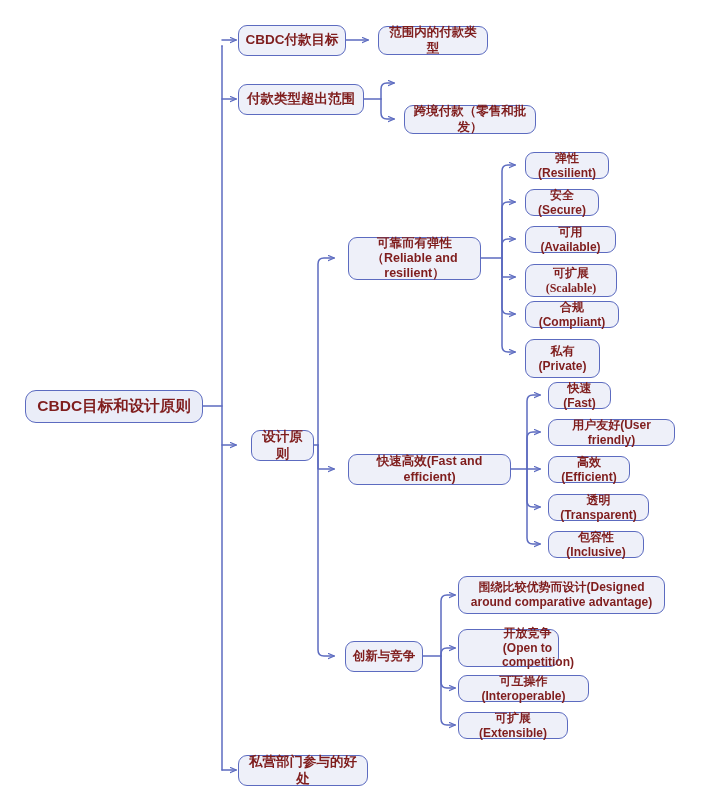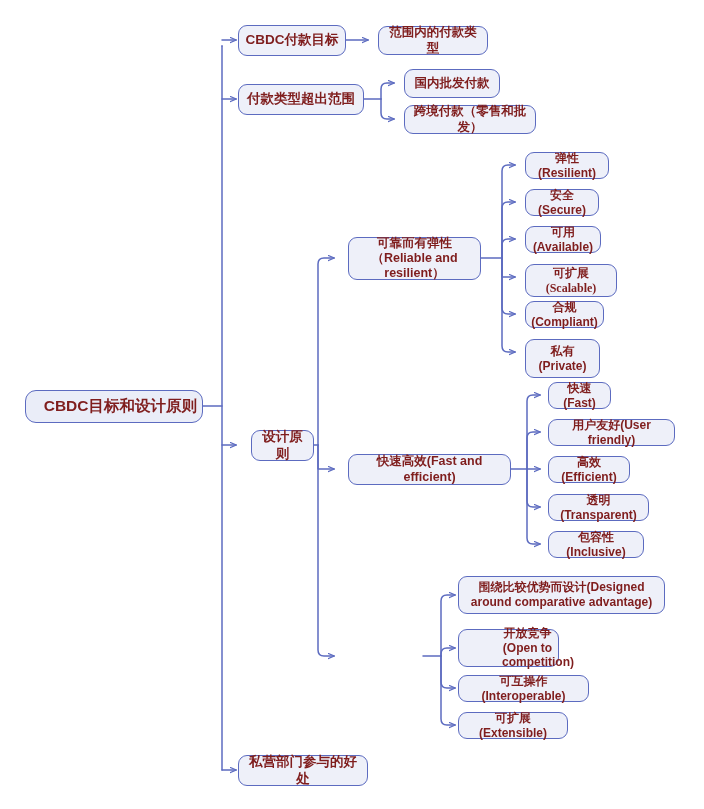--- a/index.html
+++ b/index.html
@@ -102,61 +102,58 @@
       <path d="M527,469 L527,538 Q527,544 533,544 L540,544" marker-end="url(#arrow)"></path>
 
       <path d="M423,656 L441,656"></path>
       <path d="M441,656 L441,601 Q441,595 447,595 L455,595" marker-end="url(#arrow)"></path>
       <path d="M441,656 L441,654 Q441,648 447,648 L455,648" marker-end="url(#arrow)"></path>
       <path d="M441,656 L441,682 Q441,688 447,688 L455,688" marker-end="url(#arrow)"></path>
       <path d="M441,656 L441,719 Q441,725 447,725 L455,725" marker-end="url(#arrow)"></path>
     </g>
   </svg>
 
-  <div class="node root" style="left:25px; top:390px; width:178px; height:33px;text-align:right;">
+  <div class="node root" style="left:25px; top:390px; width:178px; height:33px;">
     <span class="node-label">CBDC目标和设计原则</span>
   </div>
 
   <div class="node level1" style="left:238px; top:25px; width:108px; height:31px;">
     <span class="node-label">CBDC付款目标</span>
   </div>
   <div class="node level2" style="left:378px; top:26px; width:110px; height:29px;">
     <span class="node-label">范围内的付款类型</span>
   </div>
 
   <div class="node level1" style="left:238px; top:84px; width:126px; height:31px;">
     <span class="node-label">付款类型超出范围</span>
-  </div>
-  <div class="node level2" style="left:404px; top:69px; width:96px; height:29px;">
-    <span class="node-label">国内批发付款</span>
   </div>
   <div class="node level2" style="left:404px; top:105px; width:132px; height:29px;">
     <span class="node-label">跨境付款（零售和批发）</span>
   </div>
 
   <div class="node level1" style="left:240px; top:430px; width:63px; height:31px;margin-left:11px;">
     <span class="node-label">设计原则</span>
   </div>
 
   <div class="node level2" style="left:348px; top:237px; width:133px; height:43px;">
     <span class="node-label">可靠而有弹性（Reliable and resilient）</span>
   </div>
   <div class="node level3" style="left:525px; top:152px; width:84px; height:27px;">
     <span class="node-label">弹性(Resilient)</span>
   </div>
   <div class="node level3" style="left:525px; top:189px; width:74px; height:27px;">
     <span class="node-label">安全(Secure)</span>
   </div>
-  <div class="node level3" style="left:525px; top:226px; width:76px; height:27px;">
+  <div class="node level3" style="left:525px; top:226px; width:91px; height:27px;">
     <span class="node-label">可用(Available)</span>
   </div>
   <div class="node level3" style="left:525px; top:264px; width:92px; height:33px;font-family:Liberation Serif, serif;">
     <span class="node-label">可扩展(Scalable)</span>
   </div>
-  <div class="node level3" style="left:525px; top:301px; width:79px; height:27px;">
+  <div class="node level3" style="left:525px; top:301px; width:94px; height:27px;">
     <span class="node-label">合规(Compliant)</span>
   </div>
   <div class="node level3" style="left:525px; top:339px; width:75px; height:39px;">
     <span class="node-label">私有(Private)</span>
   </div>
 
   <div class="node level2" style="left:348px; top:454px; width:163px; height:31px;">
     <span class="node-label">快速高效(Fast and efficient)</span>
   </div>
   <div class="node level3" style="left:548px; top:382px; width:63px; height:27px;">
@@ -168,20 +165,23 @@
   <div class="node level3" style="left:548px; top:456px; width:82px; height:27px;">
     <span class="node-label">高效(Efficient)</span>
   </div>
   <div class="node level3" style="left:548px; top:494px; width:101px; height:27px;">
     <span class="node-label">透明(Transparent)</span>
   </div>
   <div class="node level3" style="left:548px; top:531px; width:96px; height:27px;">
     <span class="node-label">包容性(Inclusive)</span>
   </div>
 
+  <div class="node level2" style="left:345px; top:641px; width:78px; height:31px;">
+    <span class="node-label">创新与竞争</span>
+  </div>
   <div class="node level3" style="left:458px; top:576px; width:207px; height:38px;">
     <span class="node-label">围绕比较优势而设计(Designed around comparative advantage)</span>
   </div>
   <div class="node level3" style="left:458px; top:629px; width:101px; height:38px;padding-left:43px;">
     <span class="node-label">开放竞争(Open to competition)</span>
   </div>
   <div class="node level3" style="left:458px; top:675px; width:131px; height:27px;">
     <span class="node-label">可互操作(Interoperable)</span>
   </div>
   <div class="node level3" style="left:458px; top:712px; width:110px; height:27px;">

